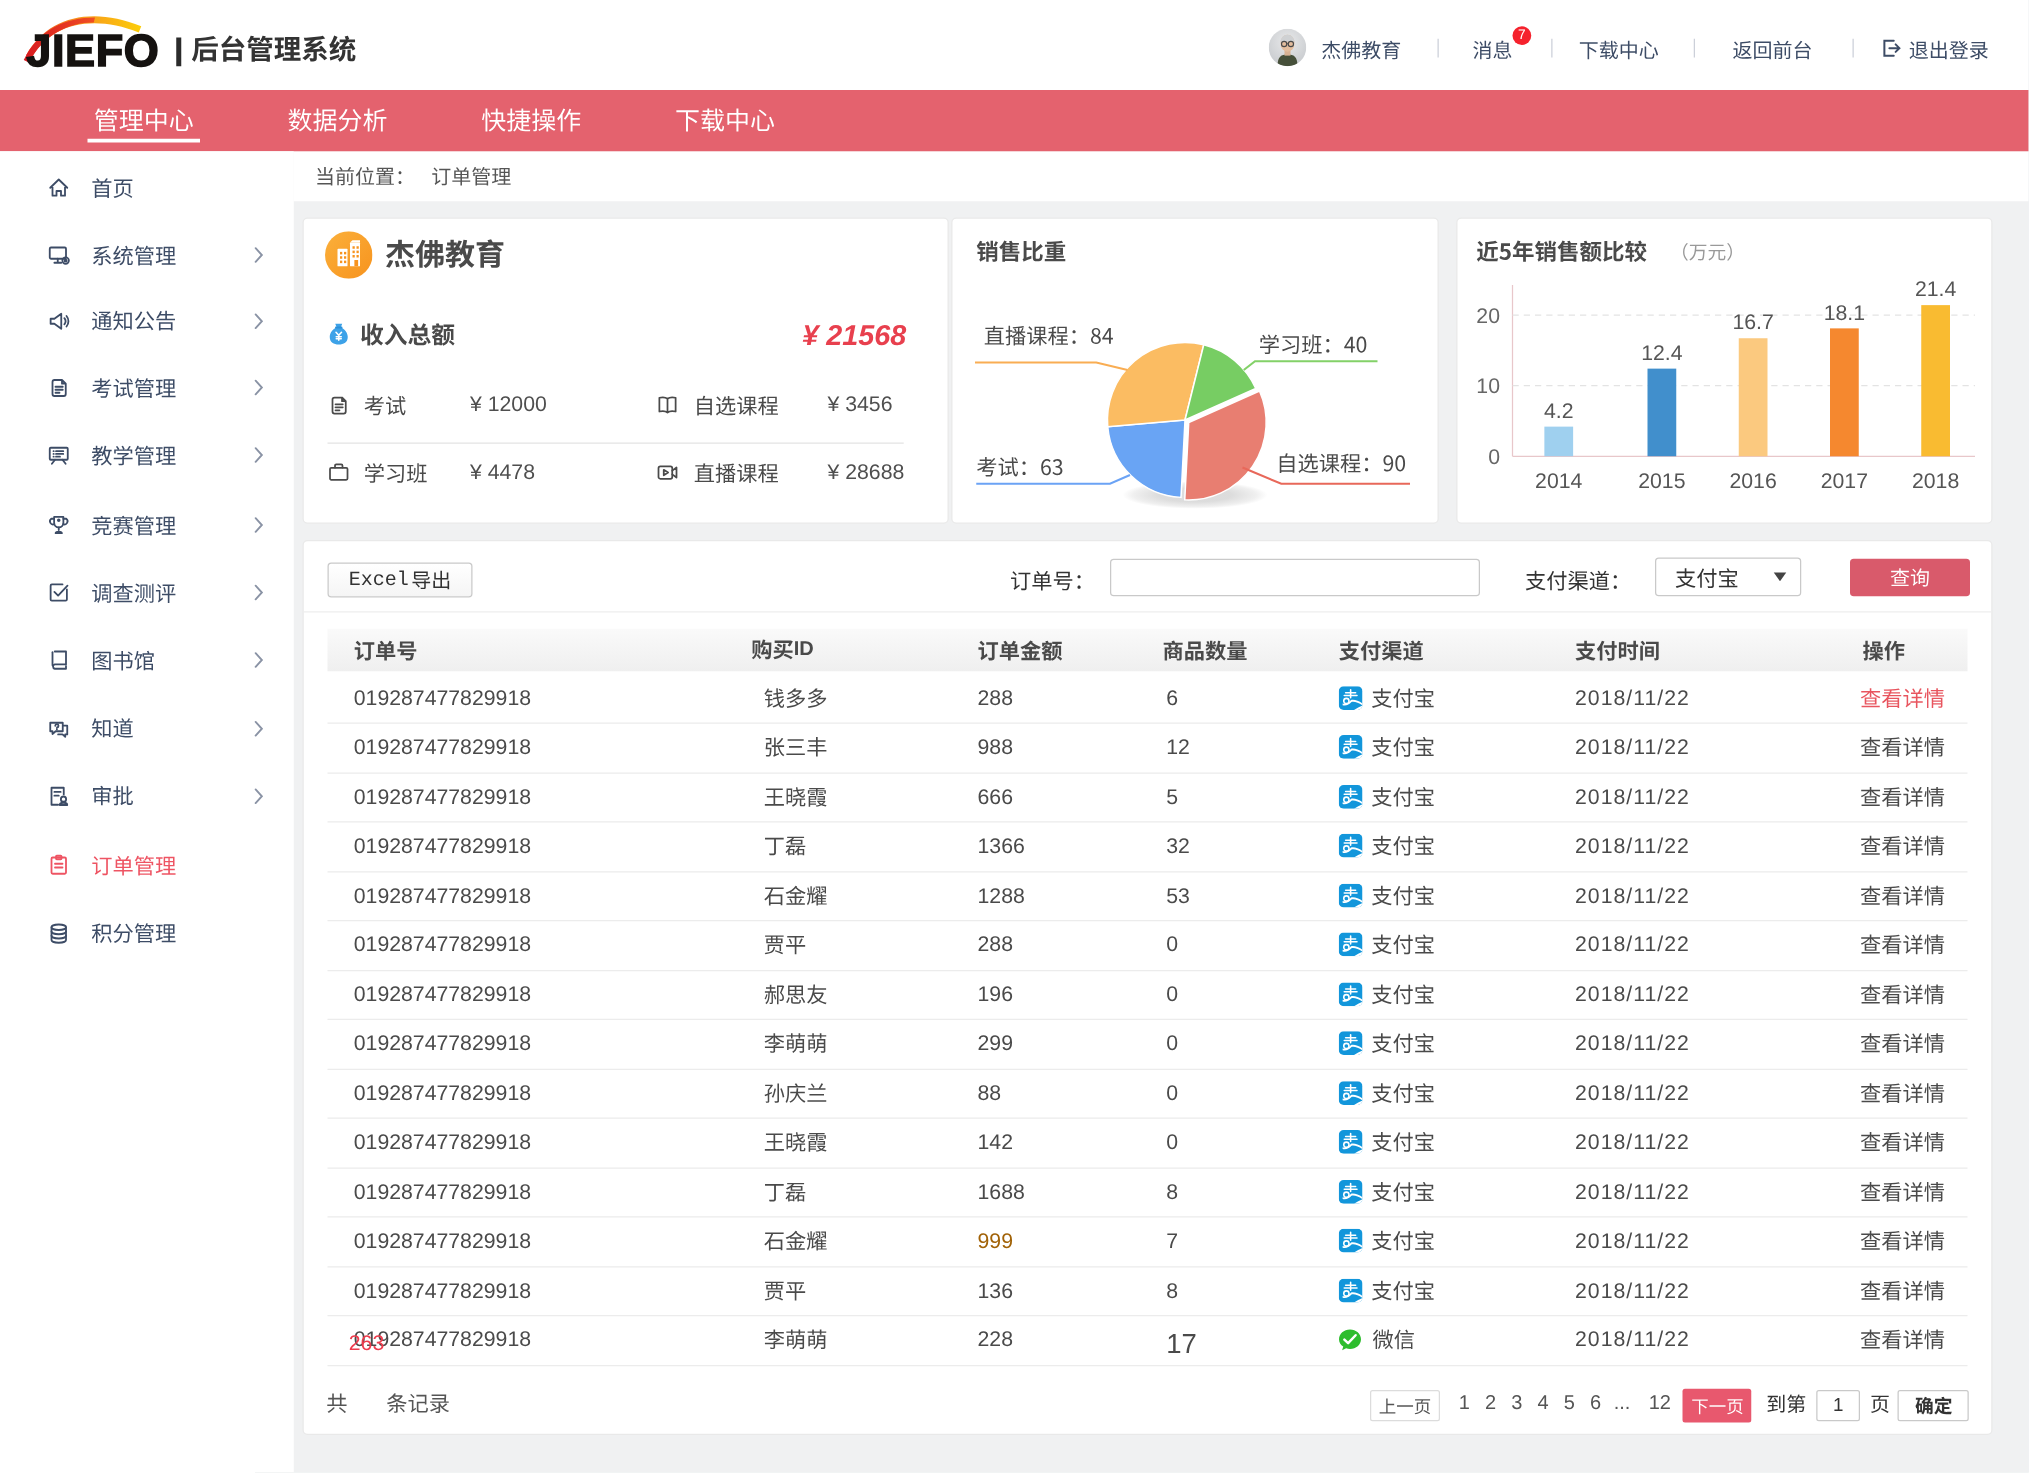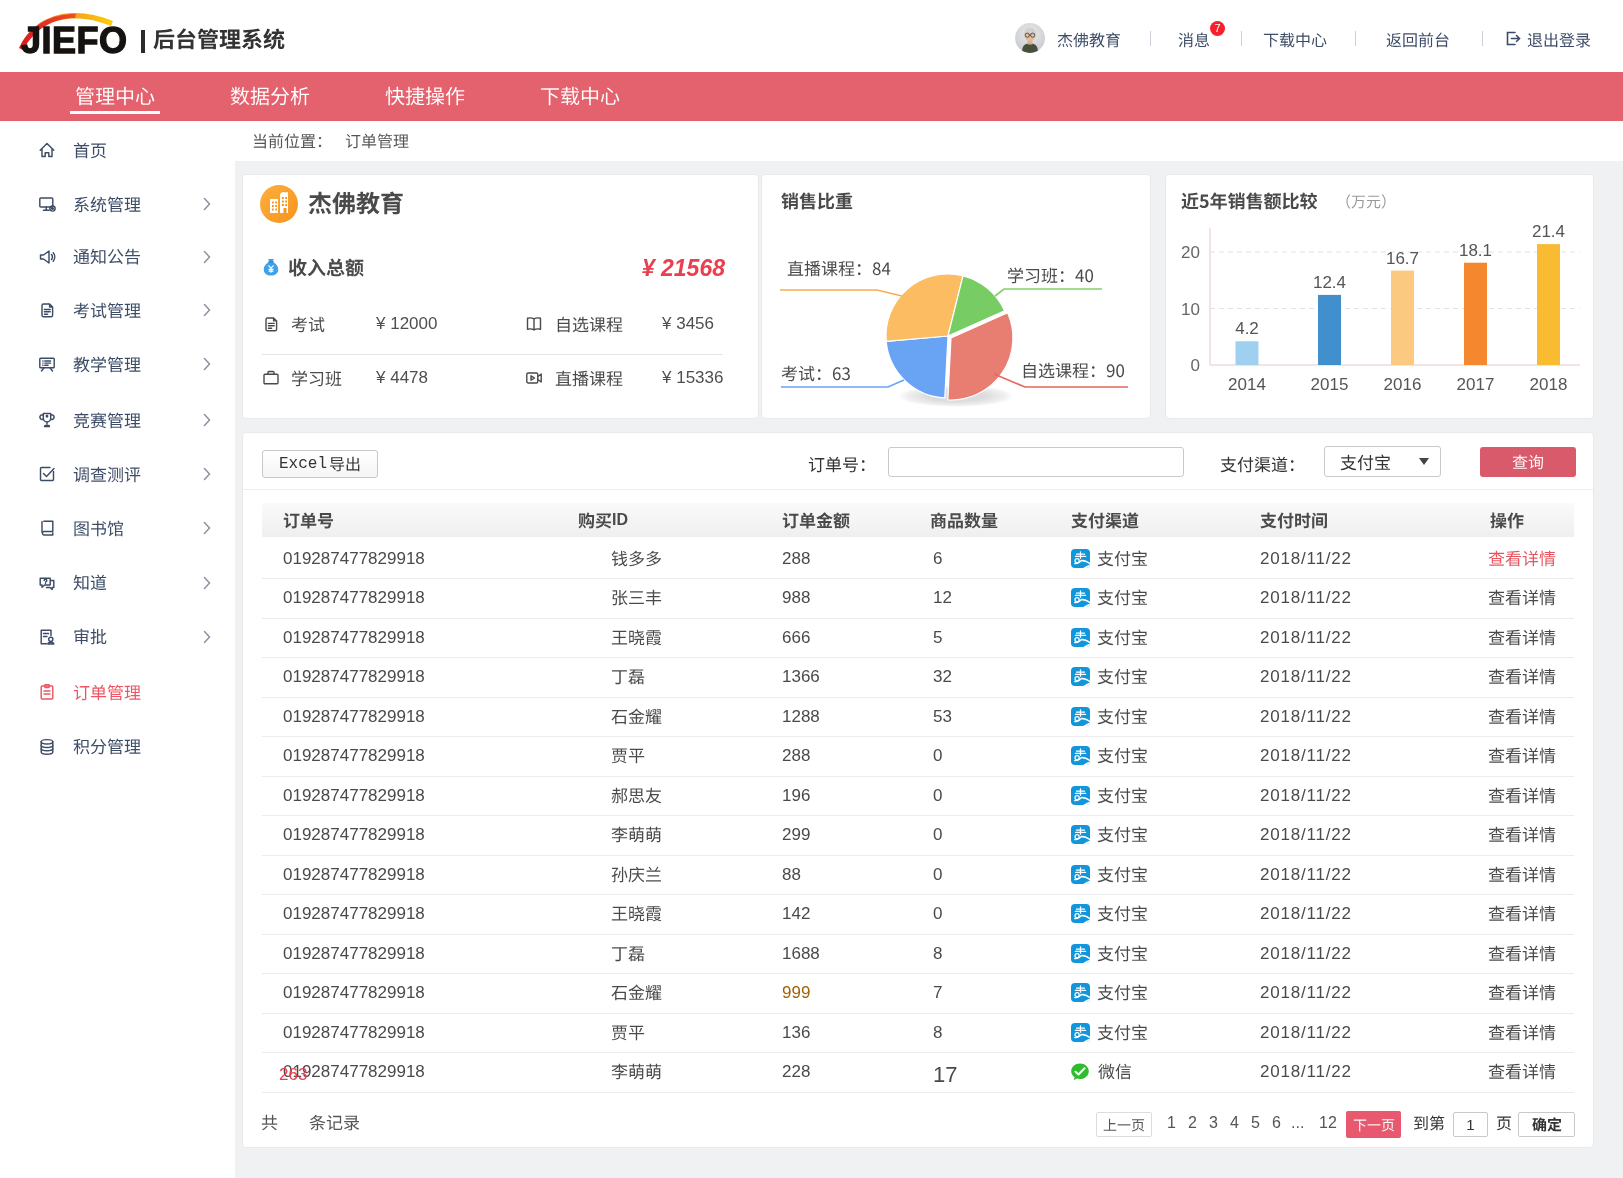--- a/index.html
+++ b/index.html
@@ -617,21 +617,21 @@
       <path d="M7,7.8 L10.5,10 L7,12.2 Z"></path>
     </svg>
     <div style="position:absolute;left:555px;top:370px">
       <svg style="width:68.0px;height:17px;" viewBox="0 -880 4000 1000" fill="#4a4a4a">
         <use href="#g76f4" x="0"></use>
         <use href="#g64ad" x="1000"></use>
         <use href="#g8bfe" x="2000"></use>
         <use href="#g7a0b" x="3000"></use>
       </svg>
     </div>
-    <div style="position:absolute;left:662px;top:368px;font-family:'Liberation Sans',sans-serif;font-size:17px;color:#4f4f4f">¥ 15336</div>
+    <div style="position:absolute;left:662px;top:368px;font-family:'Liberation Sans',sans-serif;font-size:17px;color:#4f4f4f">¥ 28688</div>
     <div style="position:absolute;left:262px;top:354px;width:461px;height:1px;background:#e4e4e4"></div>
     <div style="position:absolute;left:761px;top:174px;width:390px;height:245px;background:#fff;border:1px solid #e9e9e9;border-radius:4px;box-sizing:border-box"></div>
     <div style="position:absolute;left:781px;top:192px">
       <svg style="width:72.0px;height:18px;" viewBox="0 -880 4000 1000" fill="#4a4a4a">
         <use href="#b9500" x="0"></use>
         <use href="#b552e" x="1000"></use>
         <use href="#b6bd4" x="2000"></use>
         <use href="#b91cd" x="3000"></use>
       </svg>
     </div>
@@ -785,21 +785,21 @@
     </div>
     <div style="position:absolute;left:243px;top:489px;width:1350px;height:1px;background:#eee"></div>
     <div style="position:absolute;left:262px;top:503px;width:1312px;height:34px;background:linear-gradient(#fafafa,#efefef)"></div>
     <div style="position:absolute;left:283px;top:512px">
       <svg style="width:51.0px;height:17px;" viewBox="0 -880 3000 1000" fill="#4a4a4a">
         <use href="#b8ba2" x="0"></use>
         <use href="#b5355" x="1000"></use>
         <use href="#b53f7" x="2000"></use>
       </svg>
     </div>
-    <div style="position:absolute;left:578px;top:511px;display:flex;align-items:center">
+    <div style="position:absolute;left:601px;top:511px;display:flex;align-items:flex-start">
       <svg style="width:34.0px;height:17px;" viewBox="0 -880 2000 1000" fill="#4a4a4a">
         <use href="#b8d2d" x="0"></use>
         <use href="#b4e70" x="1000"></use>
       </svg>
       <span style="font-family:'Liberation Sans',sans-serif;font-size:16px;font-weight:bold;color:#4a4a4a">ID</span>
     </div>
     <div style="position:absolute;left:782px;top:512px">
       <svg style="width:68.0px;height:17px;" viewBox="0 -880 4000 1000" fill="#4a4a4a">
         <use href="#b8ba2" x="0"></use>
         <use href="#b5355" x="1000"></use>

